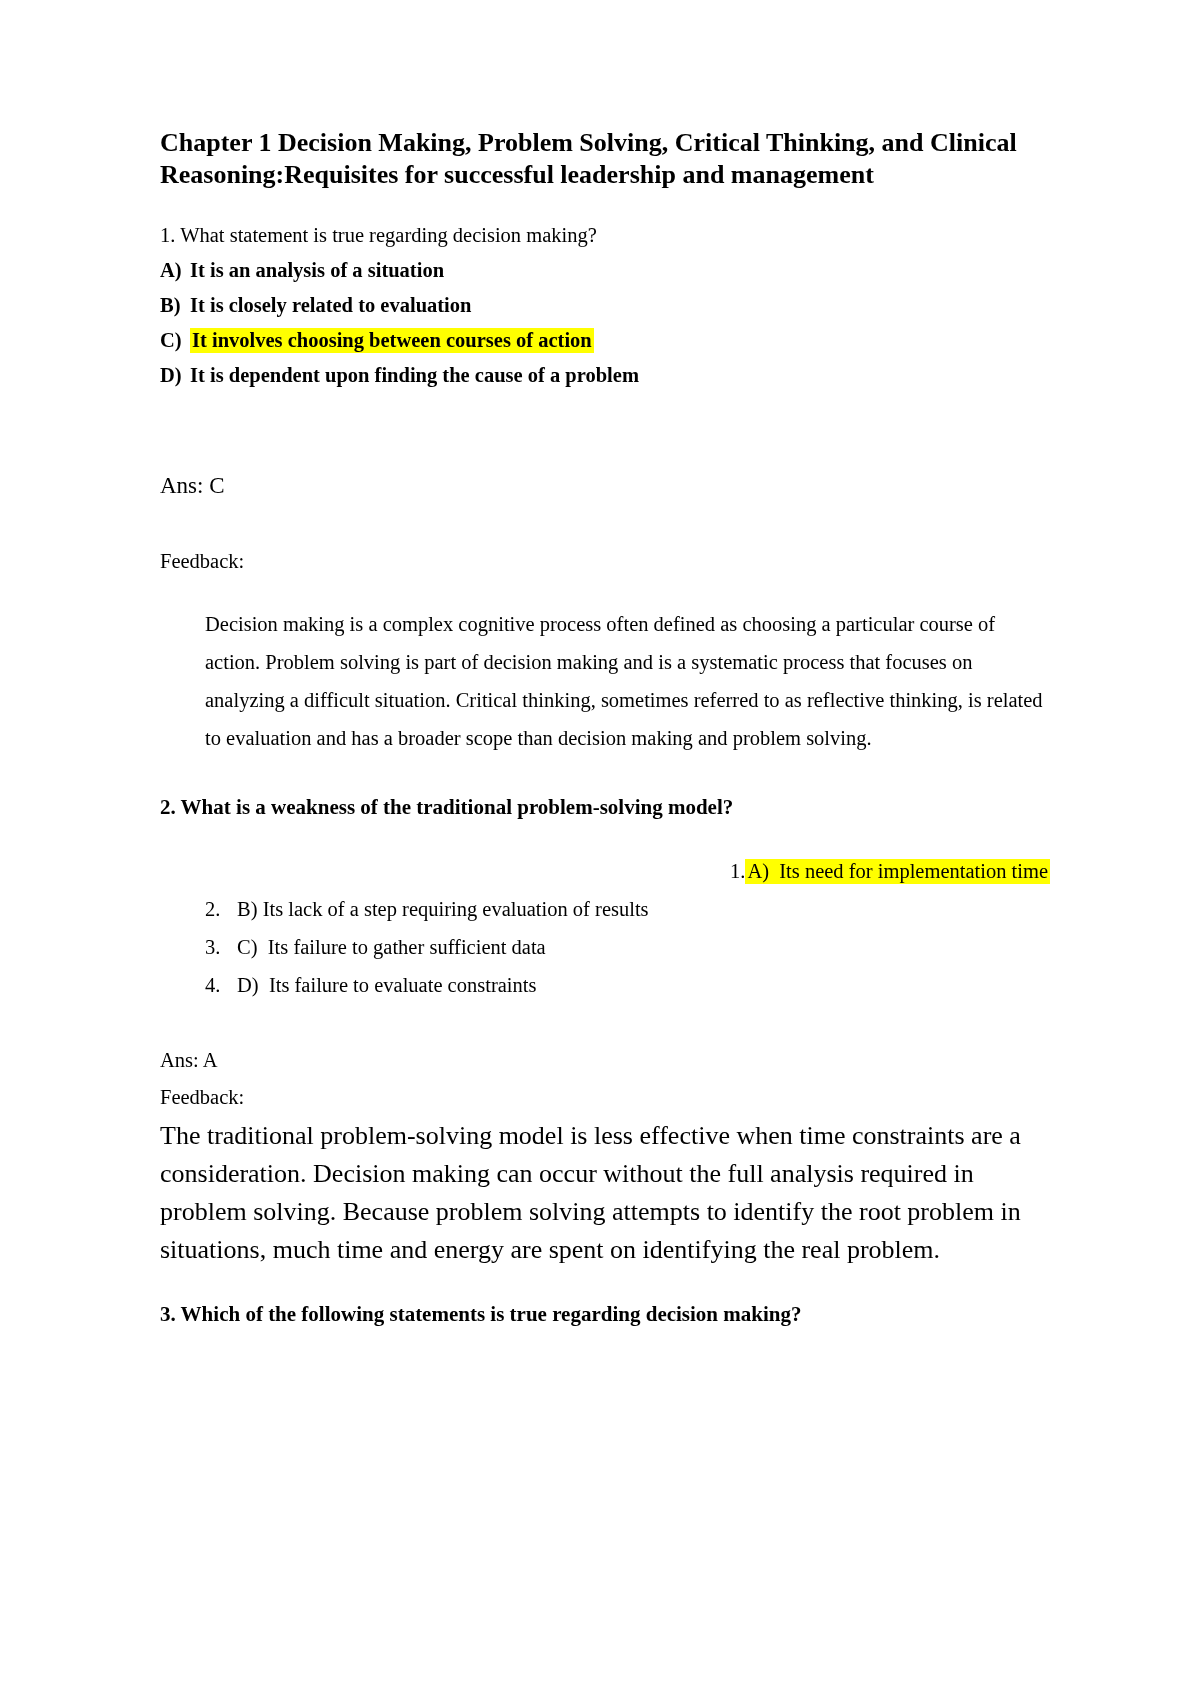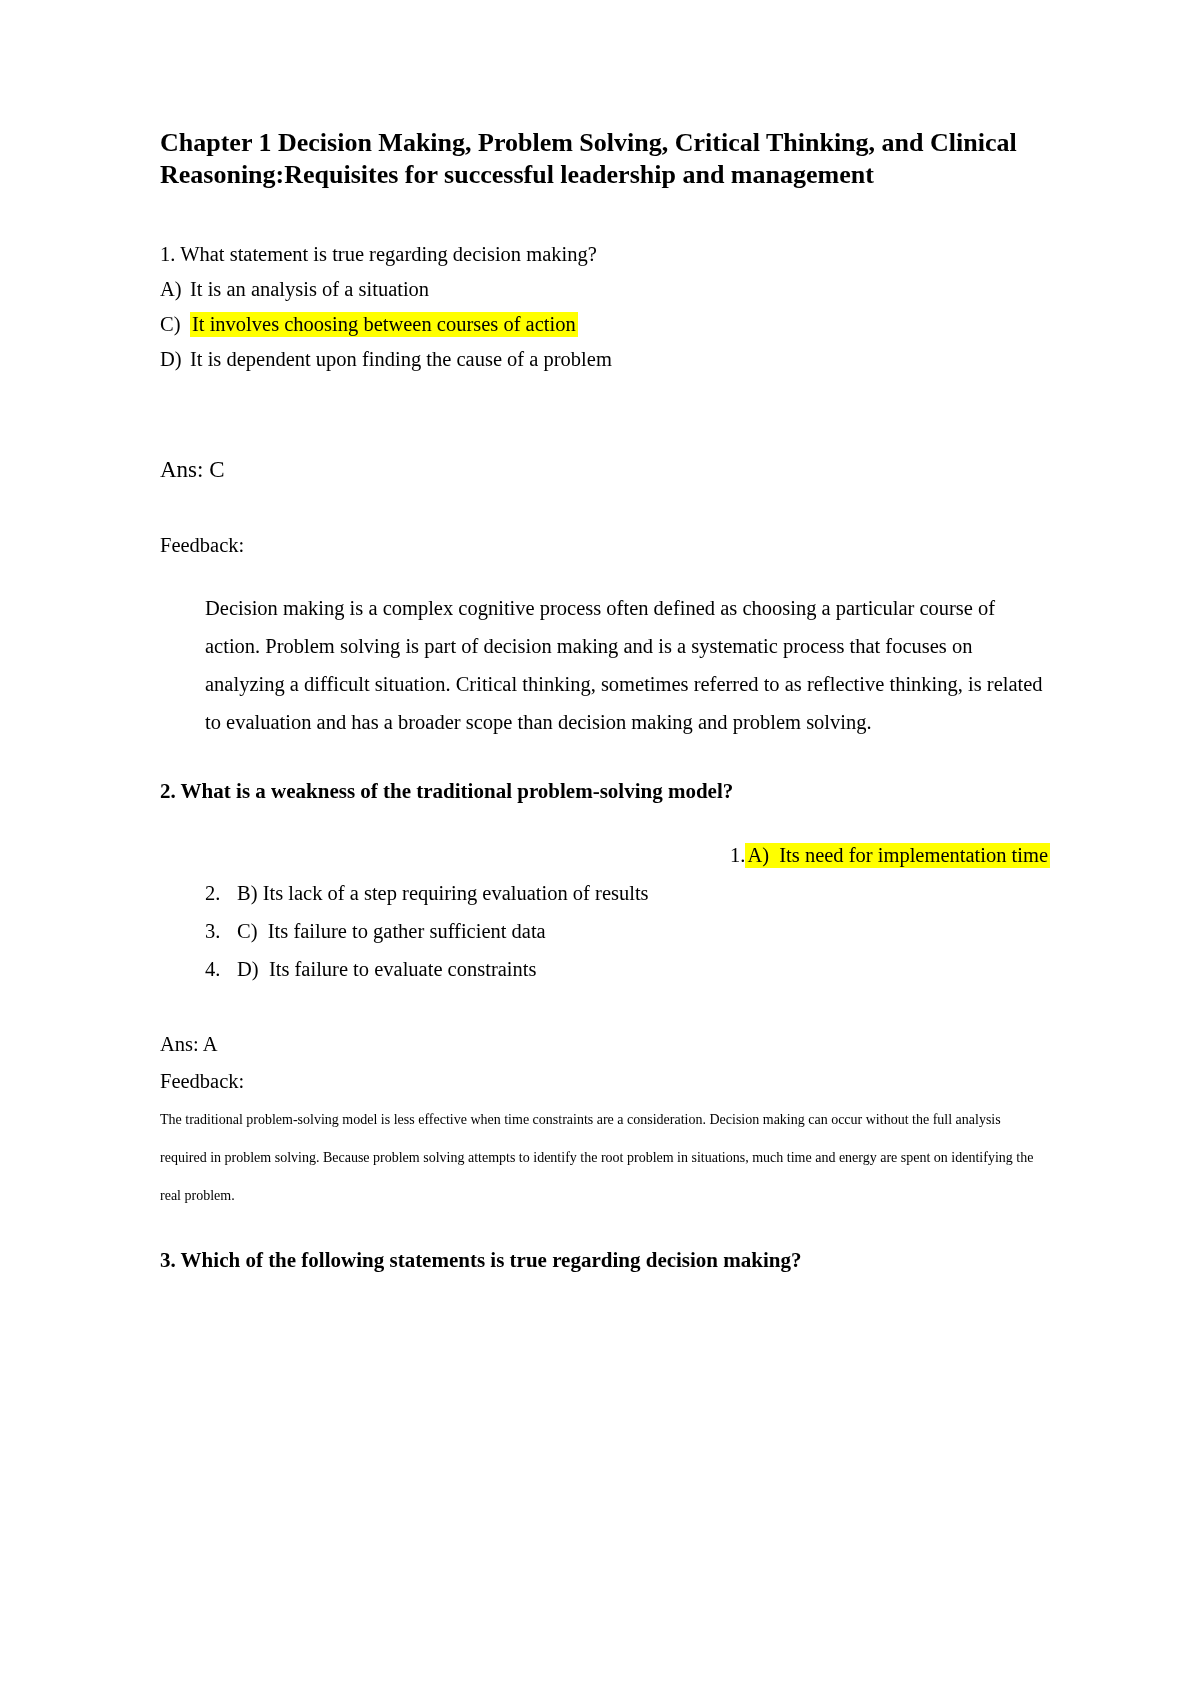--- a/index.html
+++ b/index.html
@@ -19,30 +19,31 @@
   }
   .title {
     margin: 0;
     padding-top: 127px;
     font-size: 26px;
     line-height: 32px;
     font-weight: bold;
   }
   p { margin: 0; }
   .q1-prompt {
-    margin-top: 51px;
+    margin-top: 32px;
     font-size: 20.5px;
     line-height: 24px;
     font-weight: normal;
   }
   .opts { margin-top: 5px; }
   .opt {
     margin-top: 11px;
     font-size: 20.5px;
     line-height: 24px;
+    font-weight: bold;
   }
   .opt-label { display: inline-block; min-width: 30px; }
   .opt-text { white-space: pre-wrap; }
   .ans1 { margin-top: 87px; font-size: 23px; line-height: 24px; }
   .fb-head1 { margin-top: 51px; font-size: 20.5px; line-height: 24px; }
   .fb-para1 { margin-top: 32px; font-size: 20.5px; line-height: 38px; margin-left: 45px; }
   .q-bold {
     font-size: 21px;
     line-height: 24px;
     font-weight: bold;
@@ -52,39 +53,40 @@
     font-size: 20.5px;
     line-height: 24px;
     padding-left: 45px;
   }
   .li-first { margin-top: 40px; text-align: right; }
   .li + .li { margin-top: 14px; }
   .li-num { display: inline-block; min-width: 32px; }
   .li-content { white-space: pre-wrap; }
   .ans2 { margin-top: 51px; font-size: 20.5px; line-height: 24px; }
   .fb-head2 { margin-top: 13px; font-size: 20.5px; line-height: 24px; }
-  .fb-para2 { margin-top: 8px; font-size: 14px; line-height: 38px; }
+  .fb-para2 { margin-top: 8px; font-size: 26px; line-height: 38px; }
   .q3-prompt { margin-top: 33px; }
   [data-hl="true"] {
     background: var(--hl, #ffff00);
     padding: 1px 2px 2px 2px;
   }
 </style>
 </head>
 <body>
 
 <div class="page">
 
   <h1 class="title">Chapter 1 Decision Making, Problem Solving, Critical Thinking, and Clinical Reasoning:Requisites for successful leadership and management</h1>
 
   <section>
     <p class="q1-prompt">1. What statement is true regarding decision making?</p>
 
     <div class="opts">
       <p class="opt"><span class="opt-label">A)</span><span class="opt-text" data-hl="false">It is an analysis of a situation</span></p>
+      <p class="opt"><span class="opt-label">B)</span><span class="opt-text" data-hl="false">It is closely related to evaluation</span></p>
       <p class="opt"><span class="opt-label">C)</span><span class="opt-text" data-hl="true">It involves choosing between courses of action</span></p>
       <p class="opt"><span class="opt-label">D)</span><span class="opt-text" data-hl="false">It is dependent upon finding the cause of a problem</span></p>
     </div>
 
     <p class="ans1">Ans: C</p>
     <p class="fb-head1">Feedback:</p>
     <p class="fb-para1">Decision making is a complex cognitive process often defined as choosing a particular course of action. Problem solving is part of decision making and is a systematic process that focuses on analyzing a difficult situation. Critical thinking, sometimes referred to as reflective thinking, is related to evaluation and has a broader scope than decision making and problem solving.</p>
   </section>
 
   <section>

